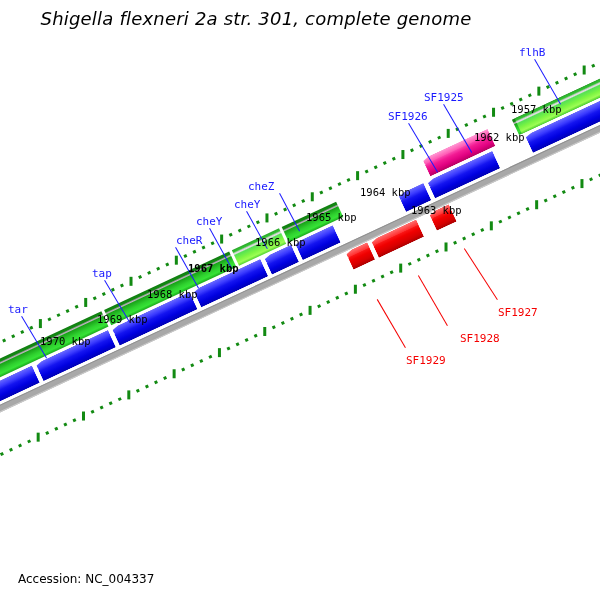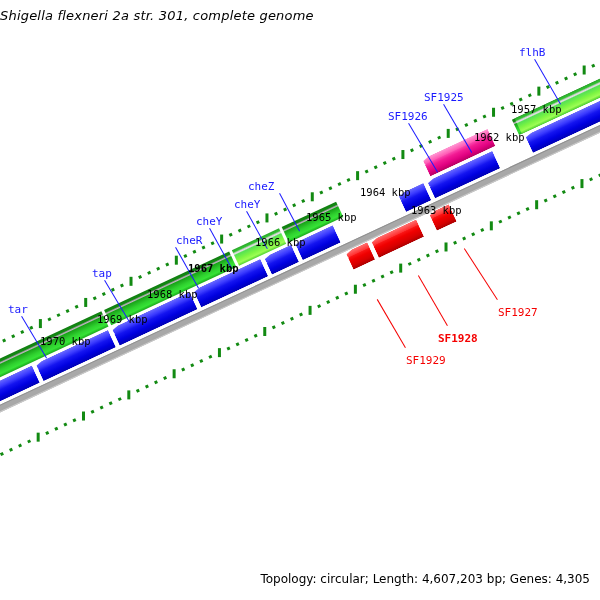--- a/index.html
+++ b/index.html
@@ -7,22 +7,23 @@
     width:600px;height:600px;
     background:#ffffff;
     font-family:"DejaVu Sans","Liberation Sans",sans-serif;
     overflow:hidden;
     position:relative;
   }
   #stage{position:absolute;left:0;top:0;width:600px;height:600px;}
 
   .title{
     position:absolute;left:0;top:8px;width:512px;
+    text-align:center;
     font-style:italic;
-    font-size:13px;
+    font-size:18px;
     color:#000;
     letter-spacing:0.2px;
   }
 
   .footer-left{
     position:absolute;left:18px;top:572px;
     font-size:12px;color:#000;
     font-family:"DejaVu Sans","Liberation Sans",sans-serif;
   }
   .footer-right{
@@ -388,31 +389,31 @@
       <div class="lbl" style="left: 8px; top: 303px; color: rgb(26, 26, 255);">tar</div>
       <div class="lbl" style="left: 92px; top: 267px; color: rgb(26, 26, 255);">tap</div>
       <div class="lbl" style="left: 160px; top: 234px; color: rgb(26, 26, 255); margin-left: 16px;">cheR</div>
       <div class="lbl" style="left: 196px; top: 215px; color: rgb(26, 26, 255);">cheY</div>
       <div class="lbl" style="left: 234px; top: 198px; color: rgb(26, 26, 255);">cheY</div>
       <div class="lbl" style="left: 248px; top: 180px; color: rgb(26, 26, 255);">cheZ</div>
       <div class="lbl" style="left: 388px; top: 110px; color: rgb(26, 26, 255);">SF1926</div>
       <div class="lbl" style="left: 424px; top: 91px; color: rgb(26, 26, 255);">SF1925</div>
       <div class="lbl" style="left: 519px; top: 46px; color: rgb(26, 26, 255);">flhB</div>
       <div class="lbl" style="left: 498px; top: 306px; color: rgb(245, 0, 0);">SF1927</div>
-      <div class="lbl" style="left: 438px; top: 332px; color: rgb(245, 0, 0); font-weight: bold;">SF1928</div>
+      <div class="lbl" style="left: 460px; top: 332px; color: rgb(245, 0, 0);">SF1928</div>
       <div class="lbl" style="left: 406px; top: 354px; color: rgb(245, 0, 0);">SF1929</div>
     </div>
   <div id="kbps">
       <div class="lbl kbp" style="left: 40px; top: 335px;">1970 kbp</div>
       <div class="lbl kbp" style="left: 97px; top: 313px;">1969 kbp</div>
       <div class="lbl kbp" style="left: 147px; top: 288px;">1968 kbp</div>
       <div class="lbl kbp" style="left: 188px; top: 262px; font-weight: bold;">1967 kbp</div>
       <div class="lbl kbp" style="left: 255px; top: 236px;">1966 kbp</div>
       <div class="lbl kbp" style="left: 306px; top: 211px;">1965 kbp</div>
       <div class="lbl kbp" style="left: 360px; top: 186px;">1964 kbp</div>
       <div class="lbl kbp" style="left: 411px; top: 160px; margin-top: 44px;">1963 kbp</div>
       <div class="lbl kbp" style="left: 462px; top: 131px; margin-left: 12px;">1962 kbp</div>
       <div class="lbl kbp" style="left: 511px; top: 103px;">1957 kbp</div>
     </div>
 
-  <div class="footer-right">Topology: circular; Length: 4,607,203 bp; Genes: 4,305</div>
+  <div class="footer-left">Accession: NC_004337</div>
 
 </div>
 
 </body></html>

